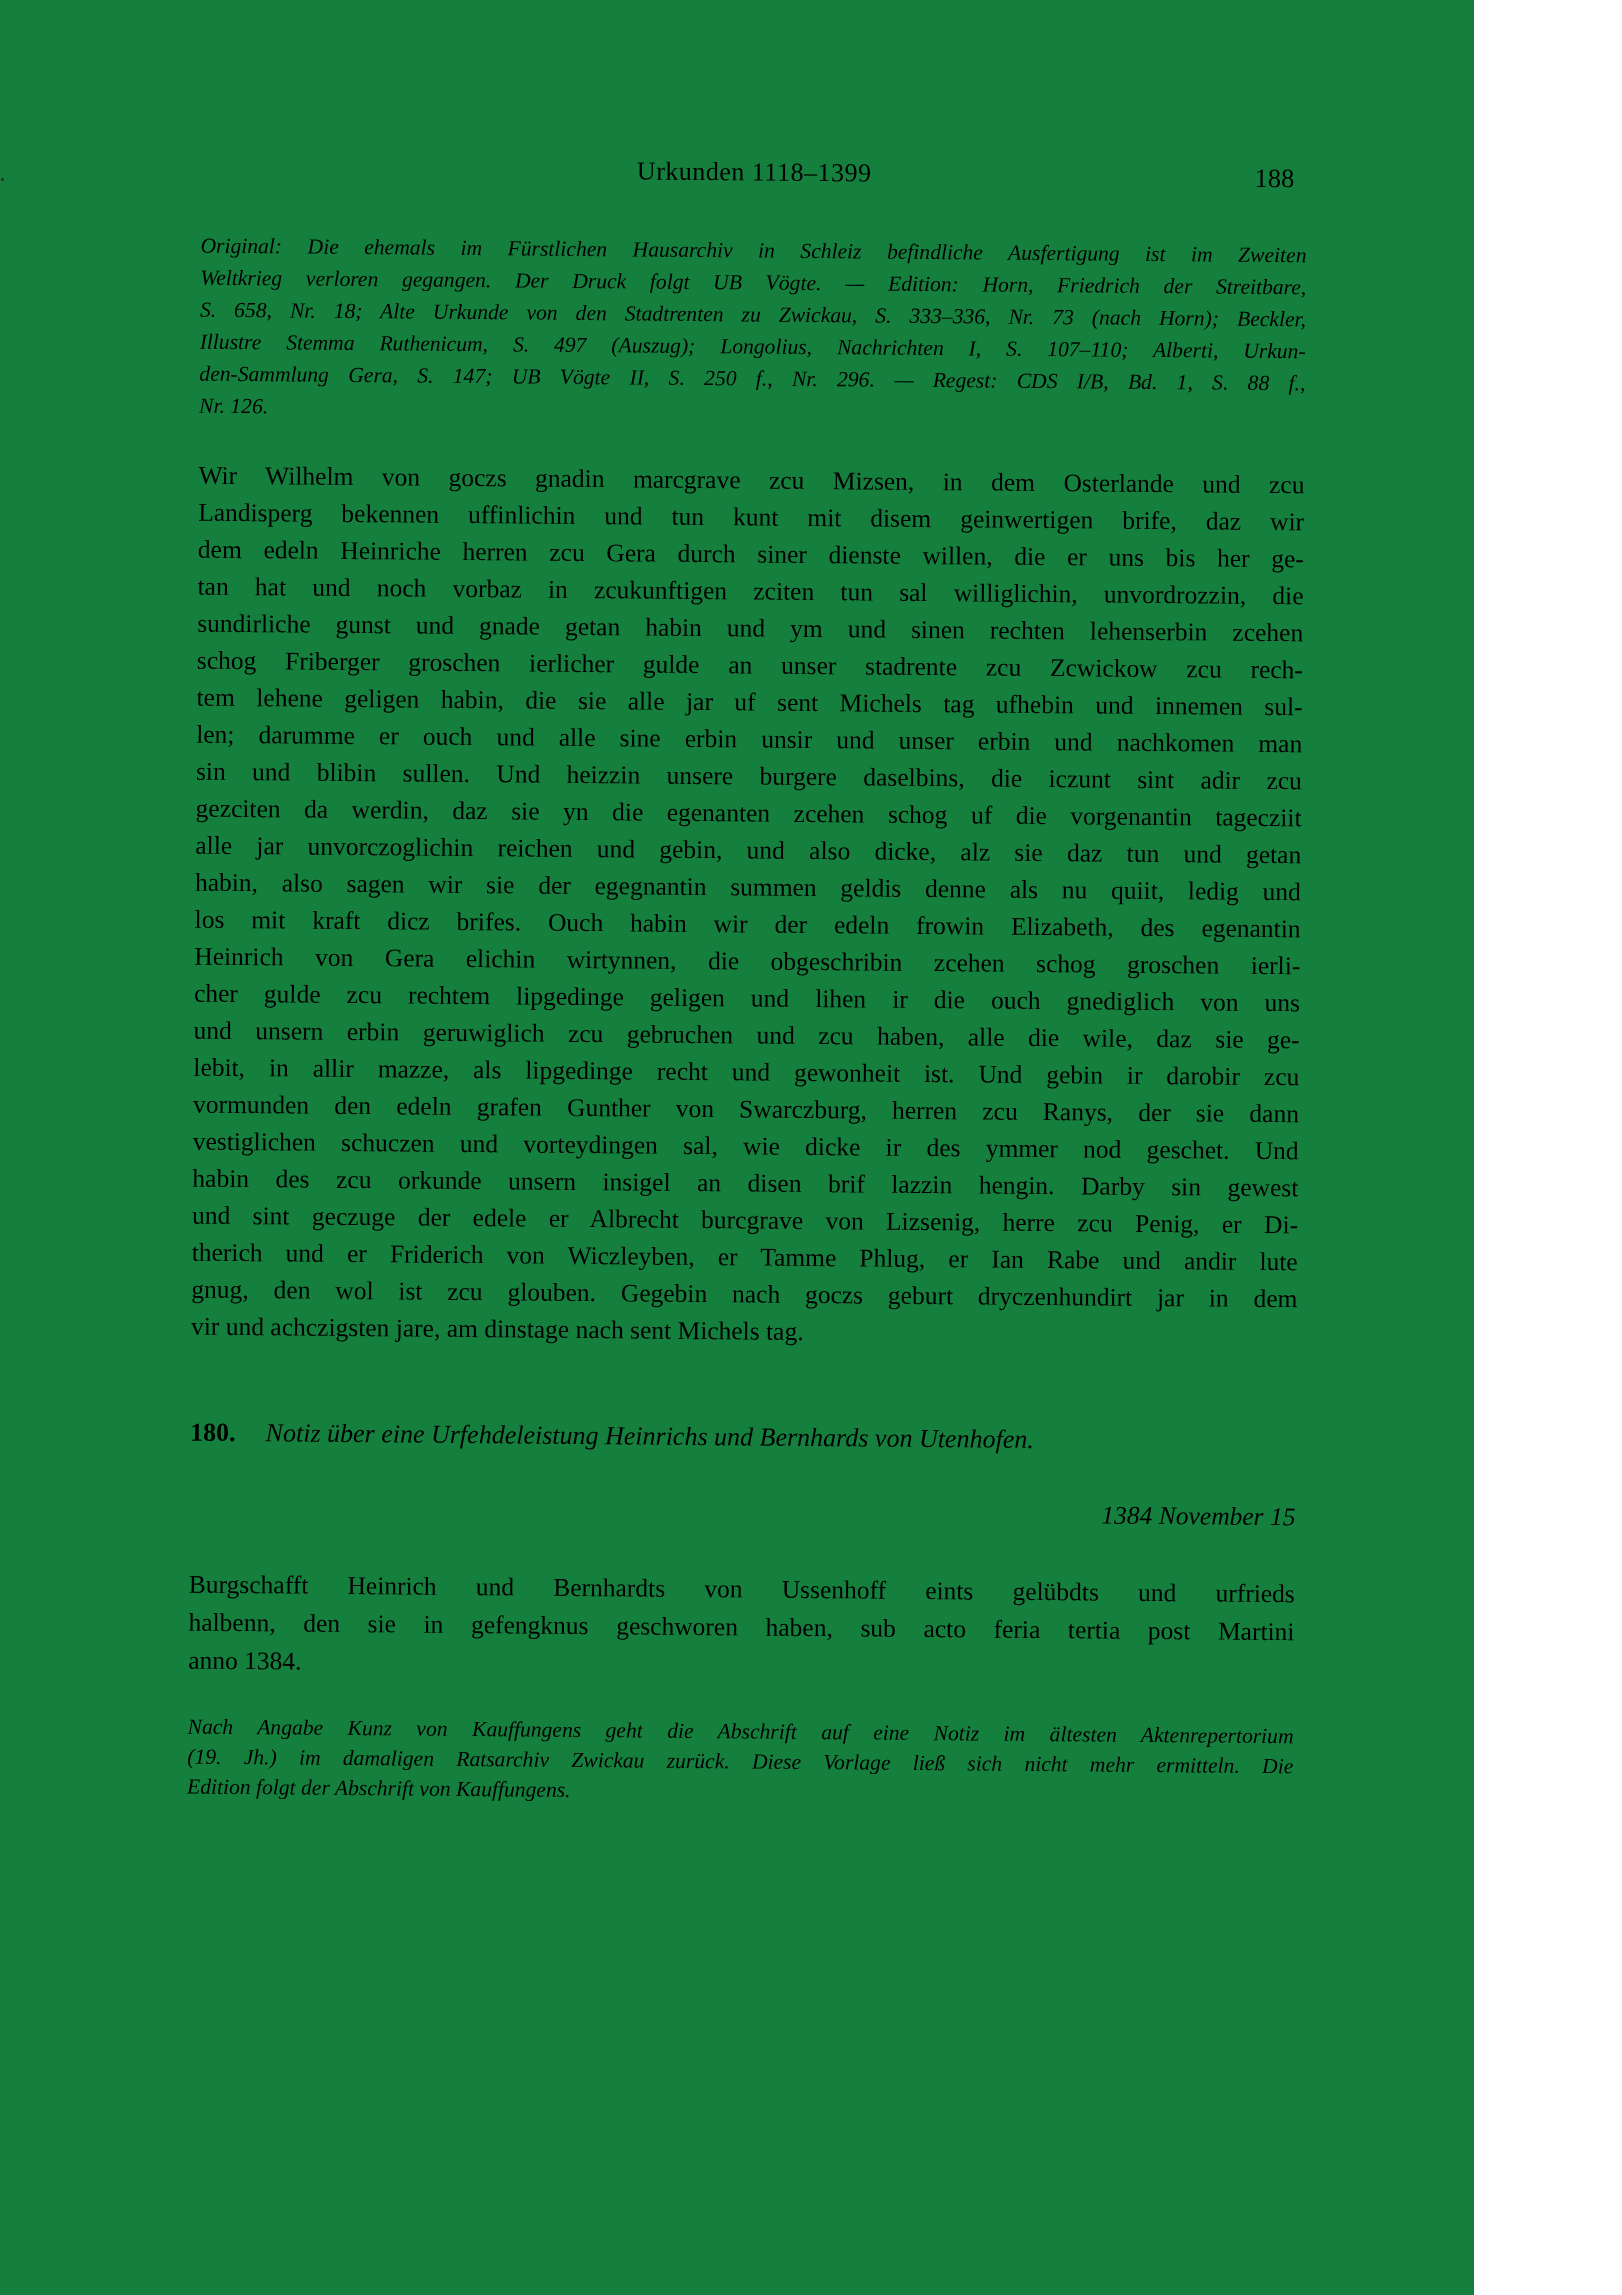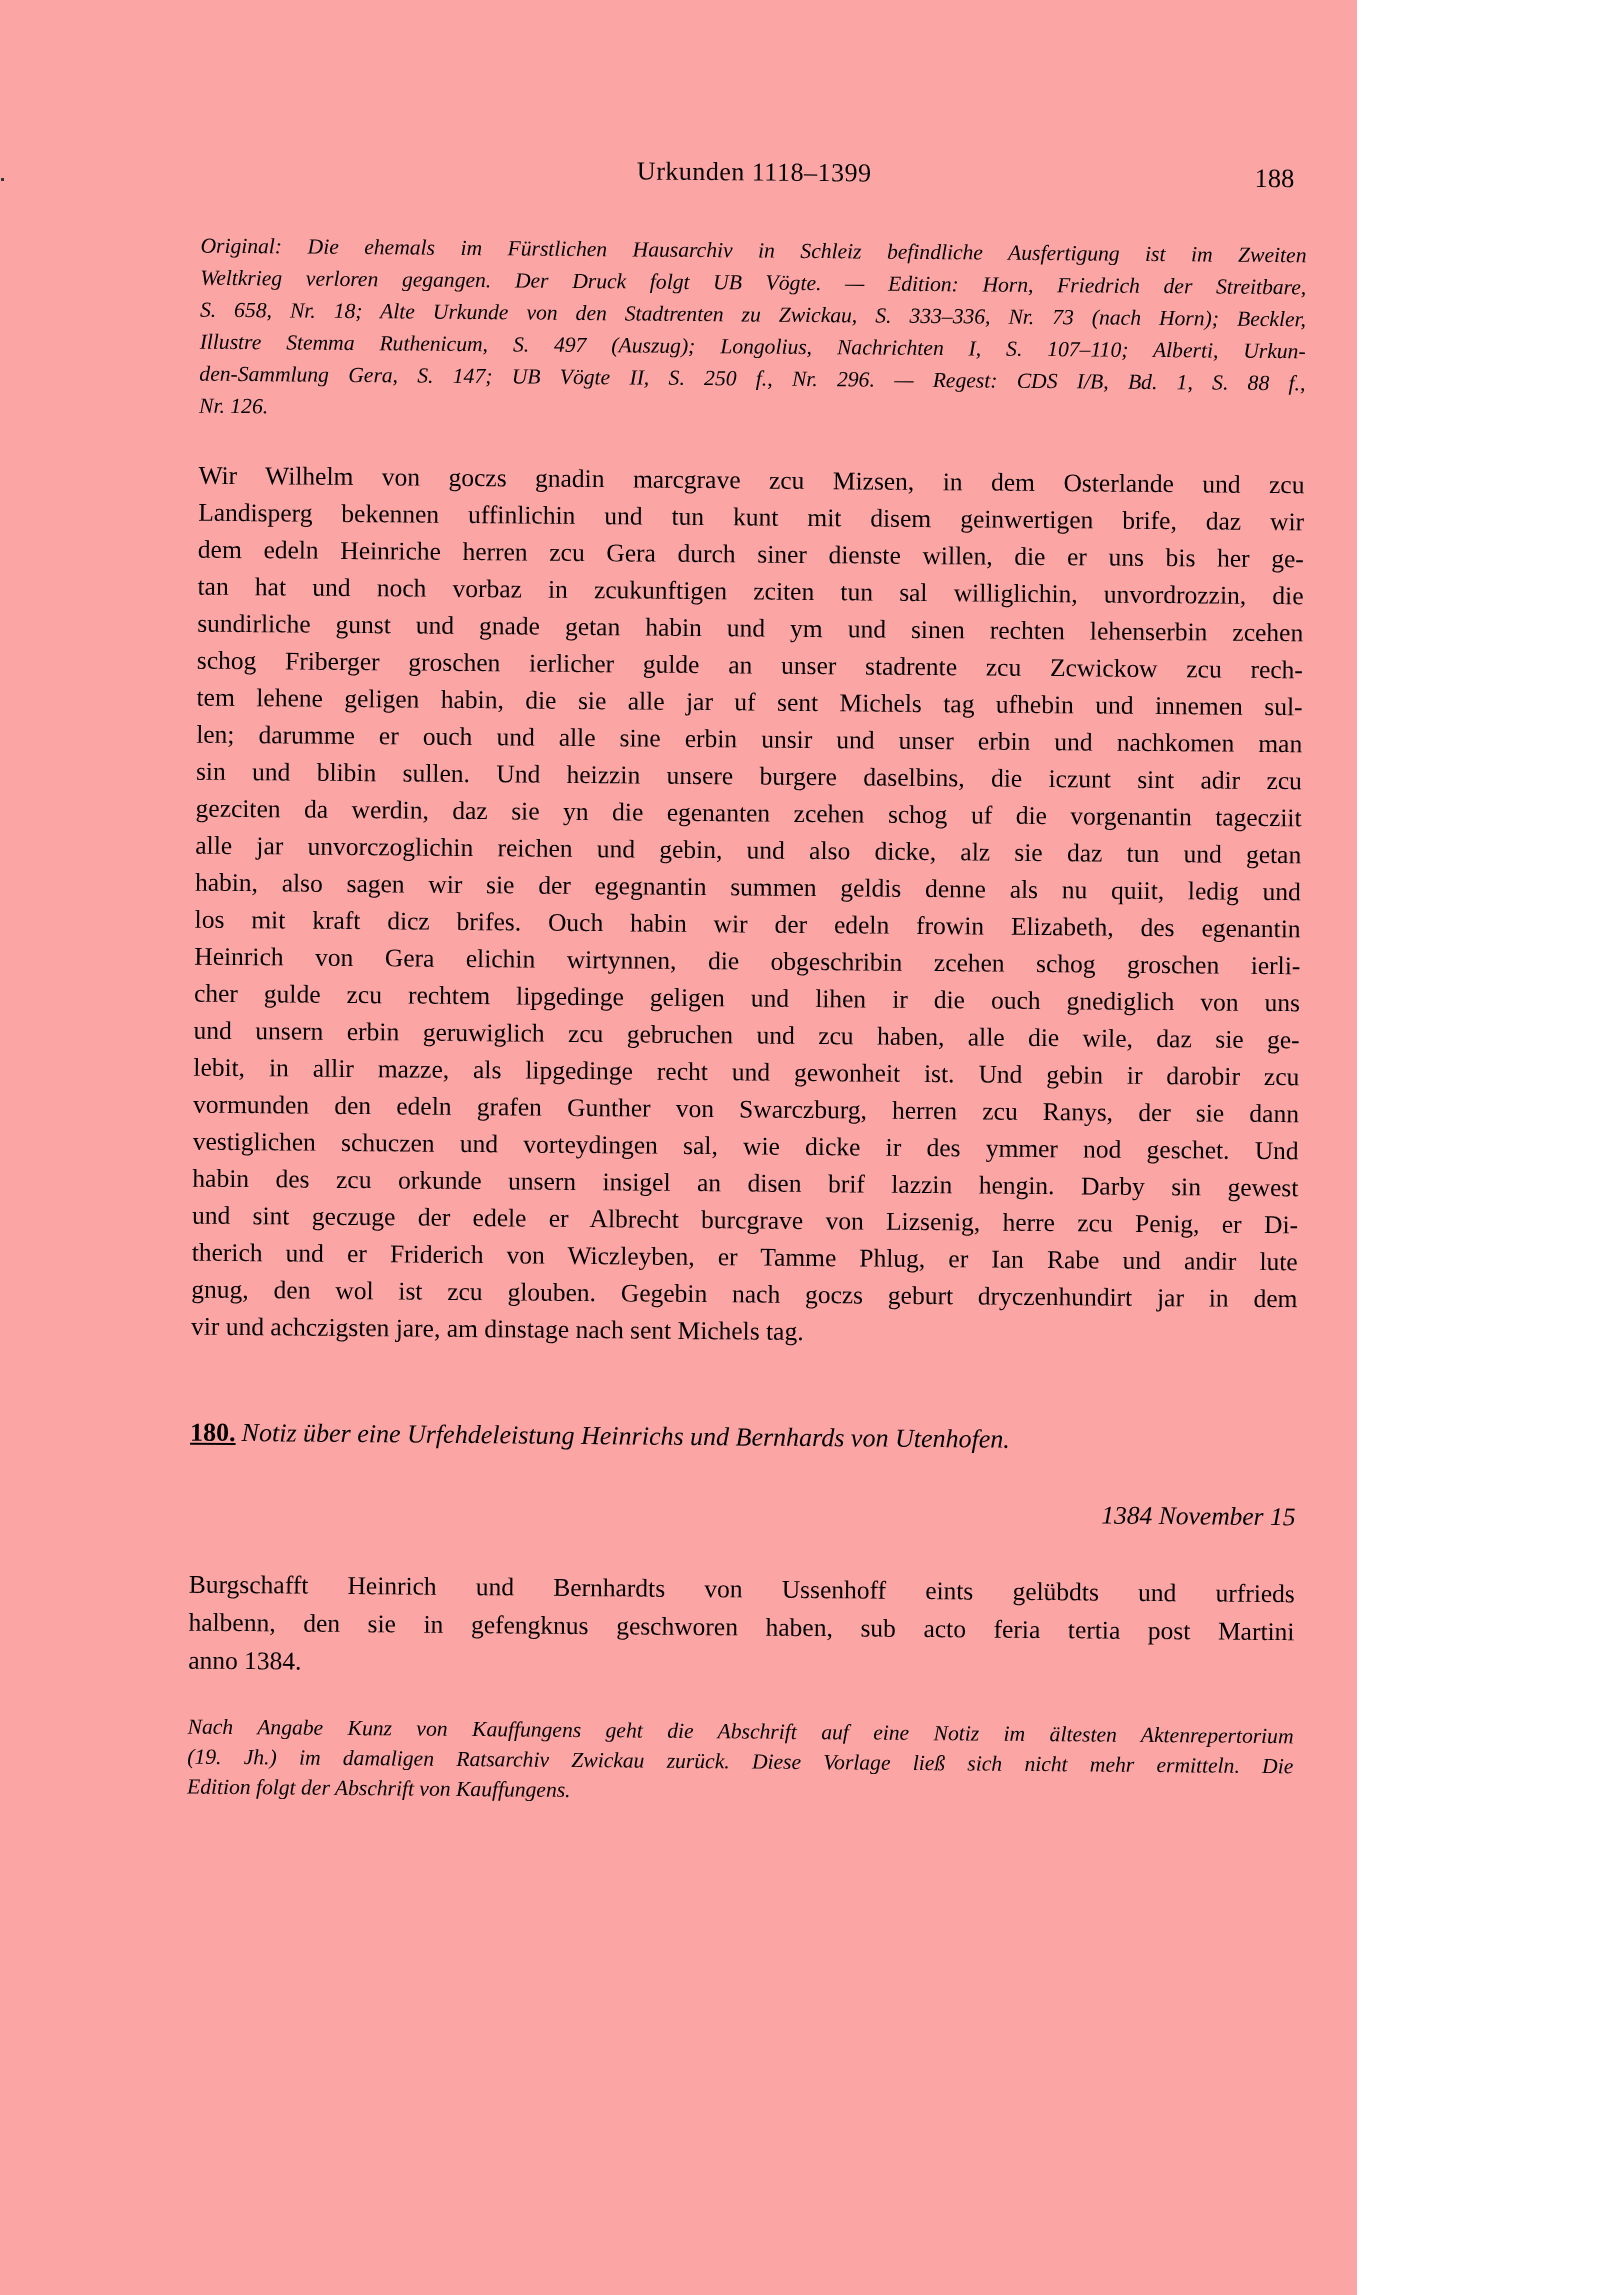--- a/index.html
+++ b/index.html
@@ -1,40 +1,40 @@
 <!DOCTYPE html>
 <html style="font-size:7.9px"><head>
 <meta charset="utf-8">
 <style>
   html,body{margin:0;padding:0;background:#ffffff;}
   .page{
     position:relative;
-    width:1357px;height:2295px;
-    background:#fca5a5;
+    width:1474px;height:2295px;
+    background:#15803d;
     overflow:hidden;
     font-family:"Liberation Serif","DejaVu Serif",serif;
     color:#000;
   }
   .content{
     position:absolute;left:0;top:0;width:100%;height:100%;
     transform:rotate(0.5deg);
     transform-origin:810px 196px;
   }
   .block{position:absolute;left:201px;width:1106px;}
   .header{top:158px;height:39px;font-size:26px;}
   .header .title{position:absolute;left:0;right:0;top:0;text-align:center;letter-spacing:0.5px;}
   .header .pagenum{position:absolute;right:12.8px;top:1px;font-size:26.5px;}
   .prov{top:235px;font-size:21.6px;line-height:32px;font-style:italic;}
   .charter{top:462px;font-size:25.5px;line-height:37px;}
   .enttext{top:1571px;font-size:25.5px;line-height:38px;}
   .ednote{top:1717px;font-size:21.6px;line-height:30px;font-style:italic;}
   .tblock .tline{text-align:justify;text-align-last:justify;}
   .tblock .tline:last-child{text-align-last:left;}
   .entryhead{top:1423px;font-size:26px;}
-  .entrynum{font-weight:bold;margin-right:6px;text-decoration:underline;}
+  .entrynum{font-weight:bold;margin-right:30px;}
   .entrytitle{font-style:italic;}
   .dateline{top:1498px;font-size:25.5px;font-style:italic;text-align:right;}
   .mark-dash{position:absolute;left:1598px;top:399px;width:23.6px;height:3.4px;background:#101010;}
   .mark-dots{position:absolute;left:1598px;top:467px;width:20.6px;height:0;border-bottom:2.5px dotted #4a4a4a;}
   .speck-left{position:absolute;left:1px;top:178px;width:2.5px;height:2.5px;background:#333;}
   .speck-mid{position:absolute;left:1546px;top:313px;width:2px;height:2px;background:#888;}
 </style>
 </head>
 <body>
 

